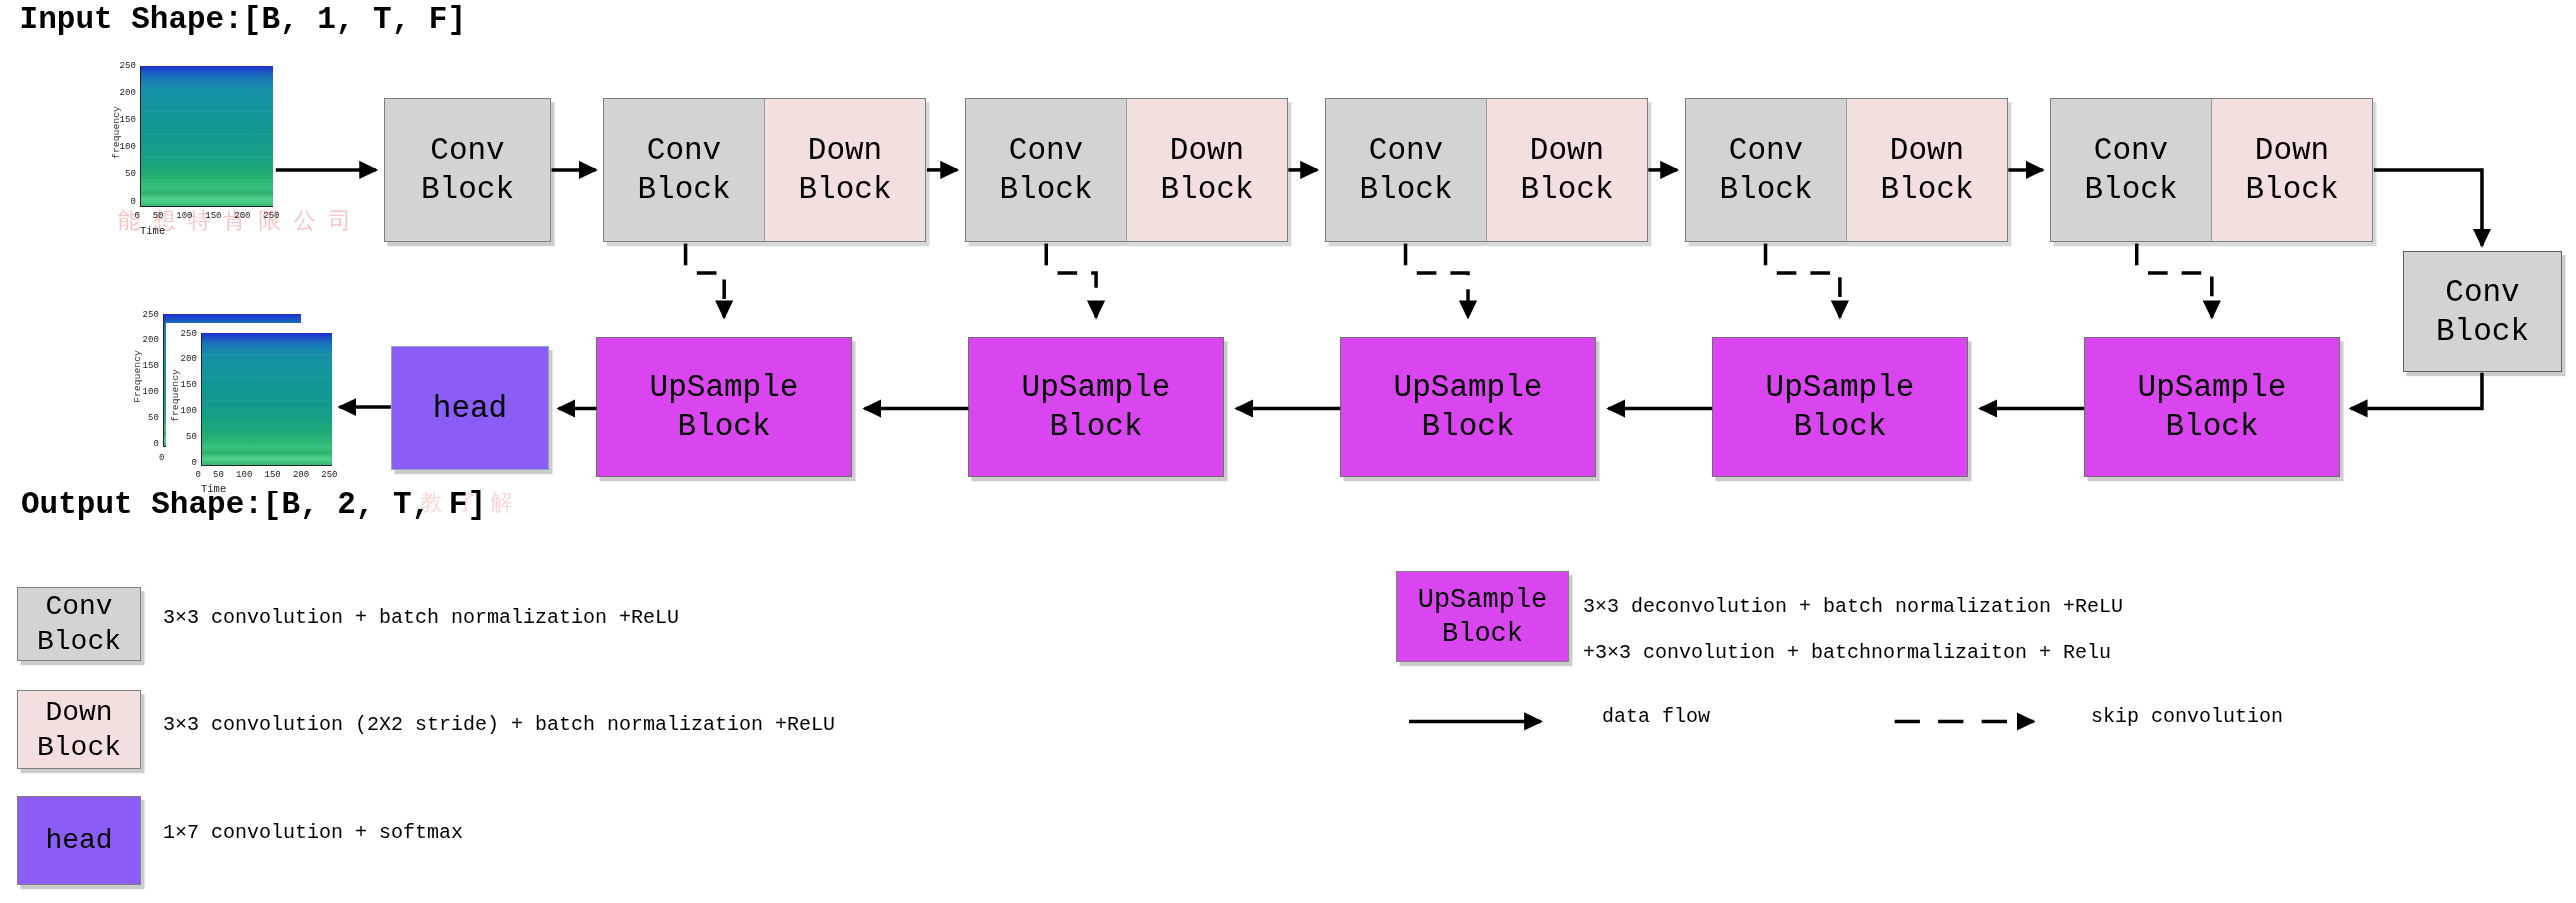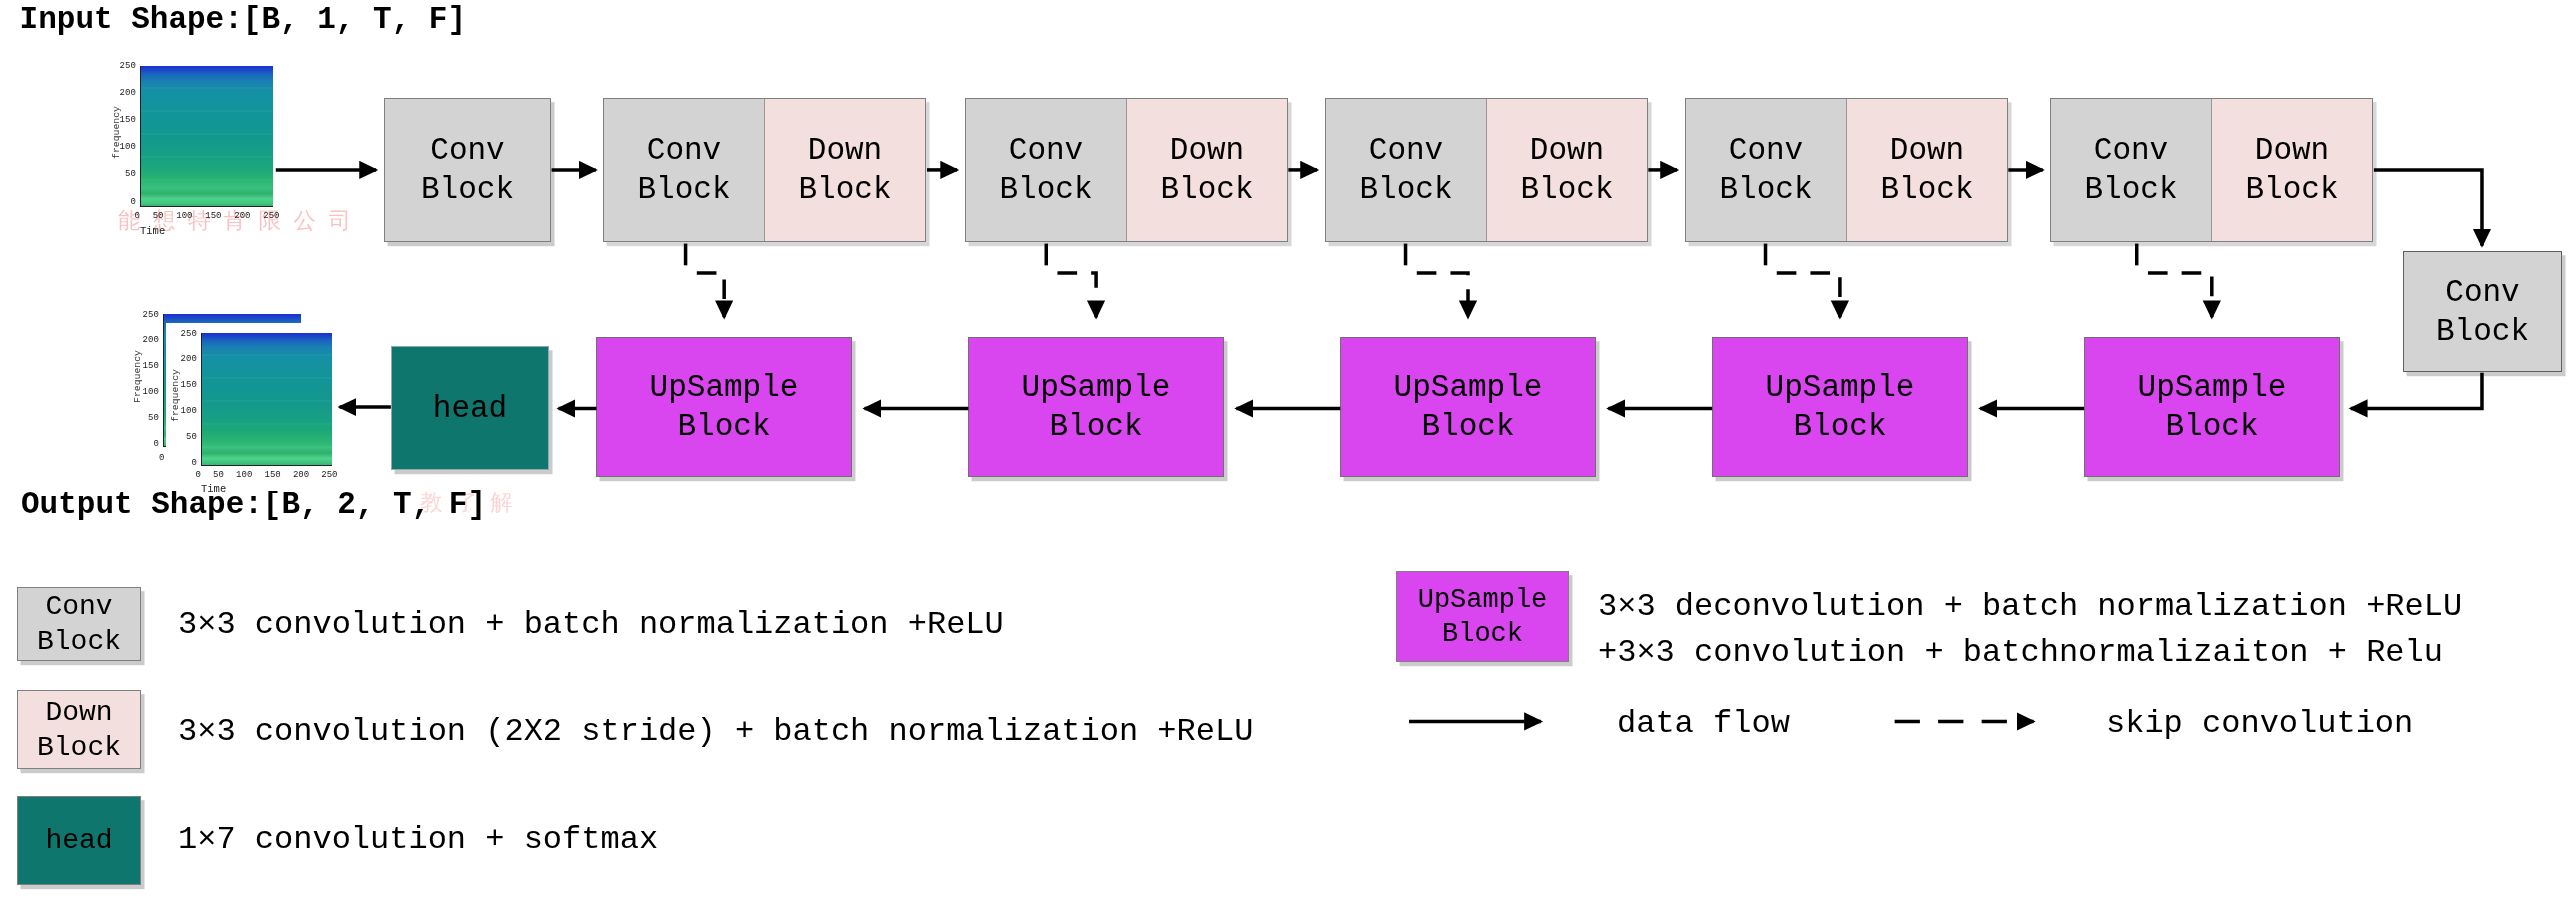--- a/index.html
+++ b/index.html
@@ -18,21 +18,21 @@
   .blk{
     position:absolute;display:flex;flex-direction:column;align-items:center;justify-content:center;
     font-size:31px;line-height:39px;text-align:center;
     border:1.4px solid #7f7f7f;box-sizing:border-box;
     box-shadow:3.5px 4.2px 0 rgba(140,140,140,0.45);
   }
   .blk span{display:block;}
   .conv-fill{background:#d3d3d3;}
   .down-fill{background:#f3dfdd;}
   .up-fill{background:#d946ef;font-family:Liberation Mono, monospace;}
-  .head-fill{background:#0f766e;}
+  .head-fill{background:#8b5cf6;}
 
   .pair{
     position:absolute;display:flex;flex-direction:row;top:98px;height:144px;width:323px;
     border:1.4px solid #7f7f7f;box-sizing:border-box;box-shadow:3.5px 4.2px 0 rgba(140,140,140,0.35);
   }
   .pair .half{
     flex:1;display:flex;flex-direction:column;align-items:center;justify-content:center;
     font-size:31px;line-height:39px;text-align:center;
   }
   .pair .half.conv-fill{border-right:1.4px solid #9a9a9a;}
@@ -92,21 +92,21 @@
   
   .lg-box{
     position:absolute;left:17px;width:124px;display:flex;flex-direction:column;align-items:center;
     justify-content:center;font-size:28px;line-height:35px;text-align:center;
     border:1.4px solid #7f7f7f;box-sizing:border-box;box-shadow:3.5px 4.2px 0 rgba(140,140,140,0.45);
   }
   .lg-conv{top:587px;height:74px;}
   .lg-down{top:690px;height:79px;}
   .lg-head{top:796px;height:89px;}
   .lg-ups{left:1396px;top:571px;width:173px;height:91px;font-size:27px;line-height:34px;}
-  .lg-text{position:absolute;font-size:32px;white-space:nowrap;margin-left:15px;}
+  .lg-text{position:absolute;font-size:20px;white-space:nowrap;}
   .lg-t1{left:163px;top:606px;}
   .lg-t2{left:163px;top:713px;}
   .lg-t3{left:163px;top:821px;}
   .lg-ups-text{left:1583px;top:584px;line-height:46px;}
   .lg-flow-label{left:1602px;top:705px;}
   .lg-skip-label{left:2091px;top:705px;}
 
   
   .wm{
     position:absolute;font-family:"DejaVu Sans","Liberation Sans",sans-serif;

